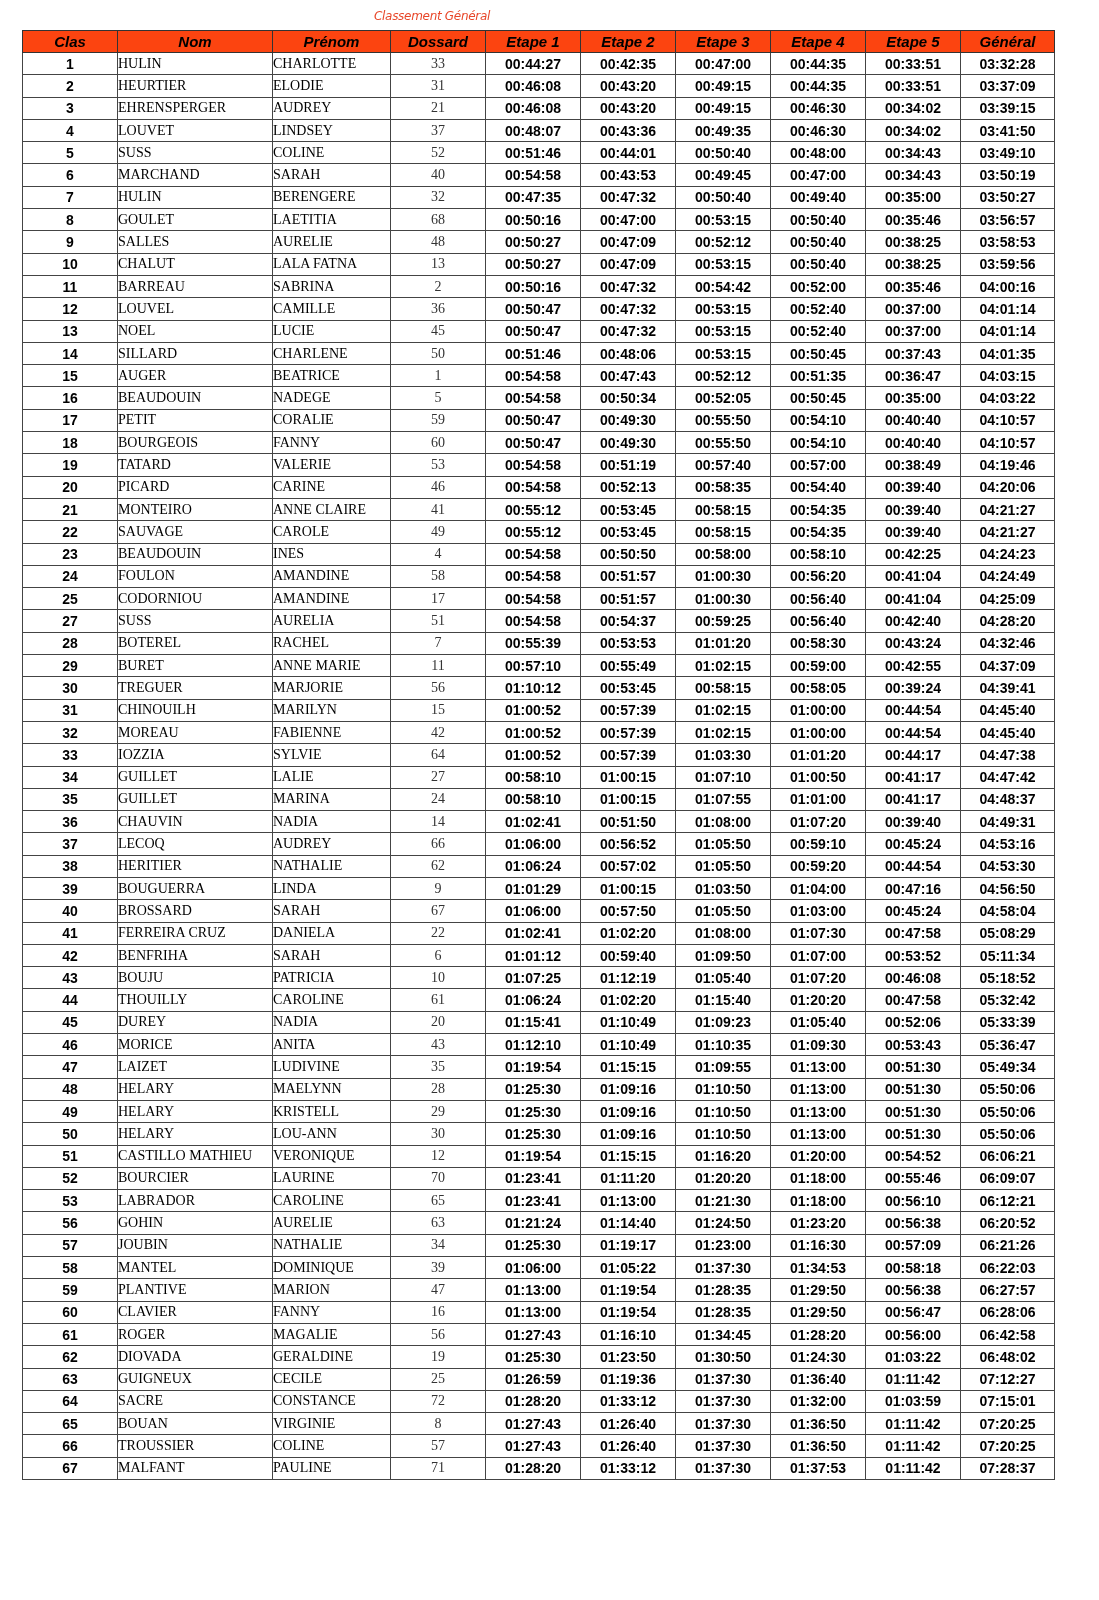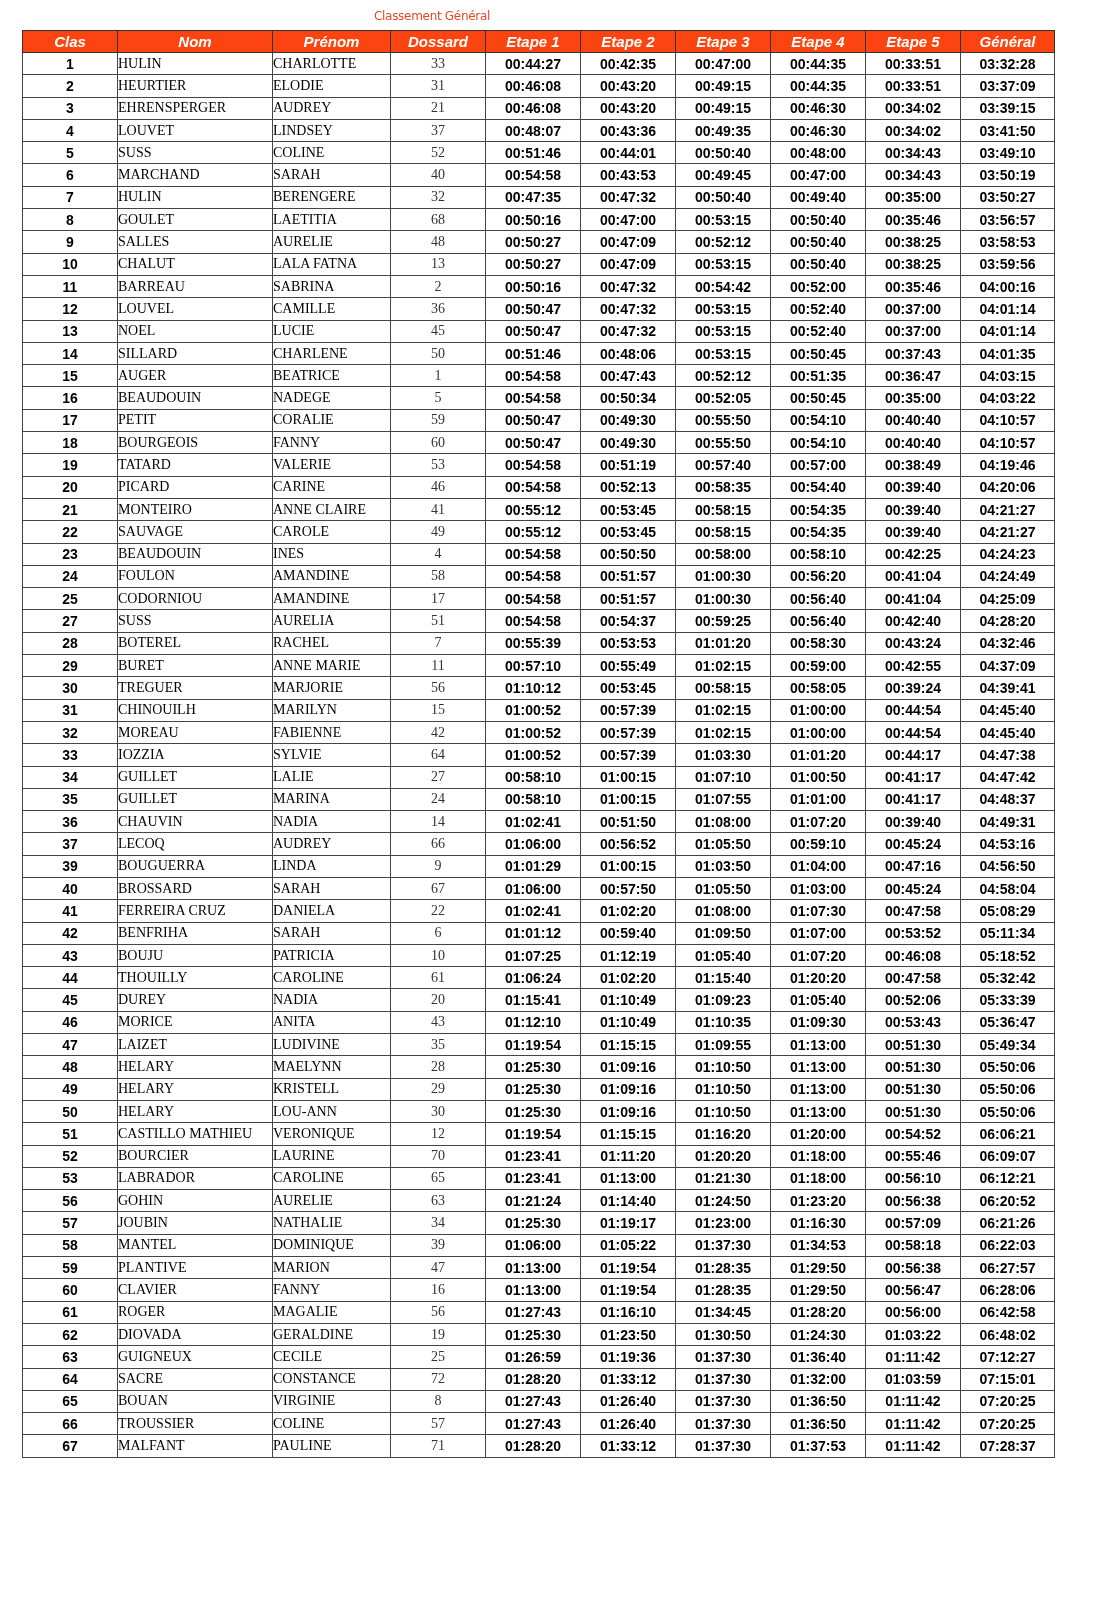--- a/index.html
+++ b/index.html
@@ -1,28 +1,28 @@
 <!DOCTYPE html>
 <html><head>
 <meta charset="utf-8">
 <style>
   html, body { margin: 0; padding: 0; background: #ffffff; }
   body { width: 1099px; height: 1600px; position: relative; overflow: hidden; }
   .title {
     position: absolute; left: 374px; top: 9px;
-    font-family: "DejaVu Sans", sans-serif; 
+    font-family: "DejaVu Sans", sans-serif; font-style: italic;
     font-size: 12px; color: #e8472a; letter-spacing: -0.3px;
   }
   table.results {
     position: absolute; left: 22px; top: 30px;
     border-collapse: collapse; table-layout: fixed;
     width: 1032px;
   }
   table.results th {
-    background: #fc4410; color: #ffffff;
+    background: #fc4410; color: #000000;
     font-family: "Liberation Sans", sans-serif; font-style: italic; font-weight: bold;
     font-size: 15px; height: 21px; padding: 0; text-align: center;
     border: 1px solid #333;
   }
   table.results td {
     height: 21.3px; padding: 0; border: 1px solid #444;
     font-size: 14px; line-height: 14px; overflow: hidden; white-space: nowrap;
   }
   td.clas { font-family: "Liberation Sans", sans-serif; font-weight: bold; text-align: center; font-size: 15px; }
   td.nom, td.prenom { font-family: "Liberation Serif", serif; text-align: left; font-size: 15px; padding-left: 1px; }
@@ -493,20 +493,32 @@
         <td class="prenom">AUDREY</td>
         <td class="dossard">66</td>
         <td class="time">01:06:00</td>
         <td class="time">00:56:52</td>
         <td class="time">01:05:50</td>
         <td class="time">00:59:10</td>
         <td class="time">00:45:24</td>
         <td class="gen">04:53:16</td>
       </tr>
       <tr>
+        <td class="clas">38</td>
+        <td class="nom">HERITIER</td>
+        <td class="prenom">NATHALIE</td>
+        <td class="dossard">62</td>
+        <td class="time">01:06:24</td>
+        <td class="time">00:57:02</td>
+        <td class="time">01:05:50</td>
+        <td class="time">00:59:20</td>
+        <td class="time">00:44:54</td>
+        <td class="gen">04:53:30</td>
+      </tr>
+      <tr>
         <td class="clas">39</td>
         <td class="nom">BOUGUERRA</td>
         <td class="prenom">LINDA</td>
         <td class="dossard">9</td>
         <td class="time">01:01:29</td>
         <td class="time">01:00:15</td>
         <td class="time">01:03:50</td>
         <td class="time">01:04:00</td>
         <td class="time">00:47:16</td>
         <td class="gen">04:56:50</td>

